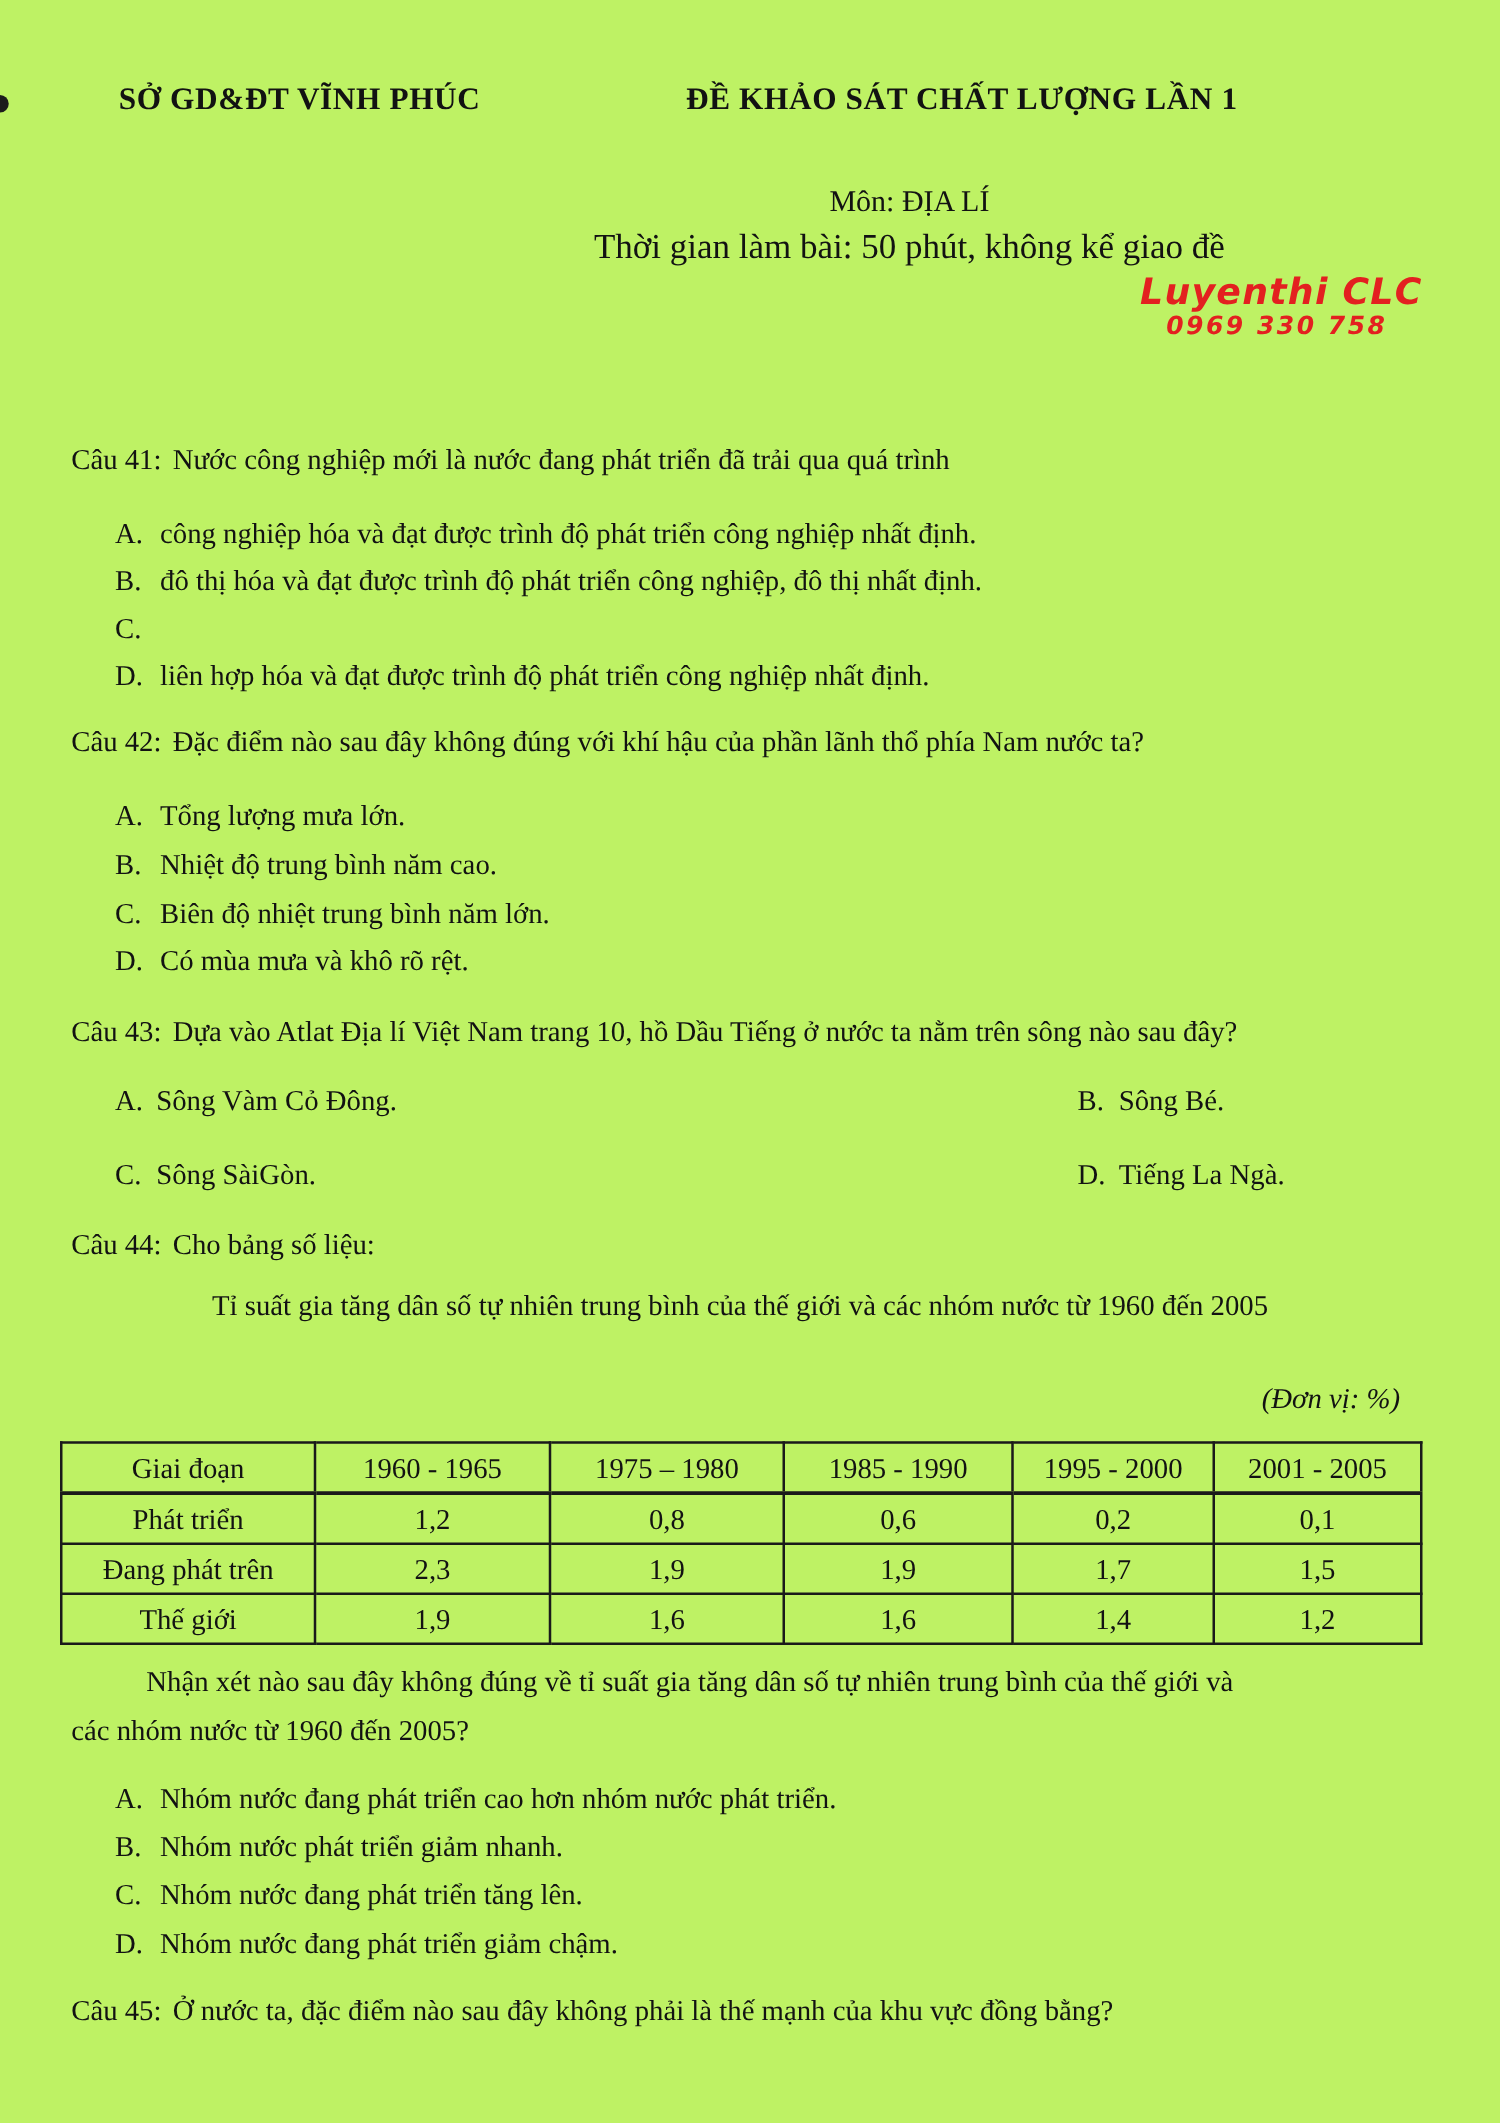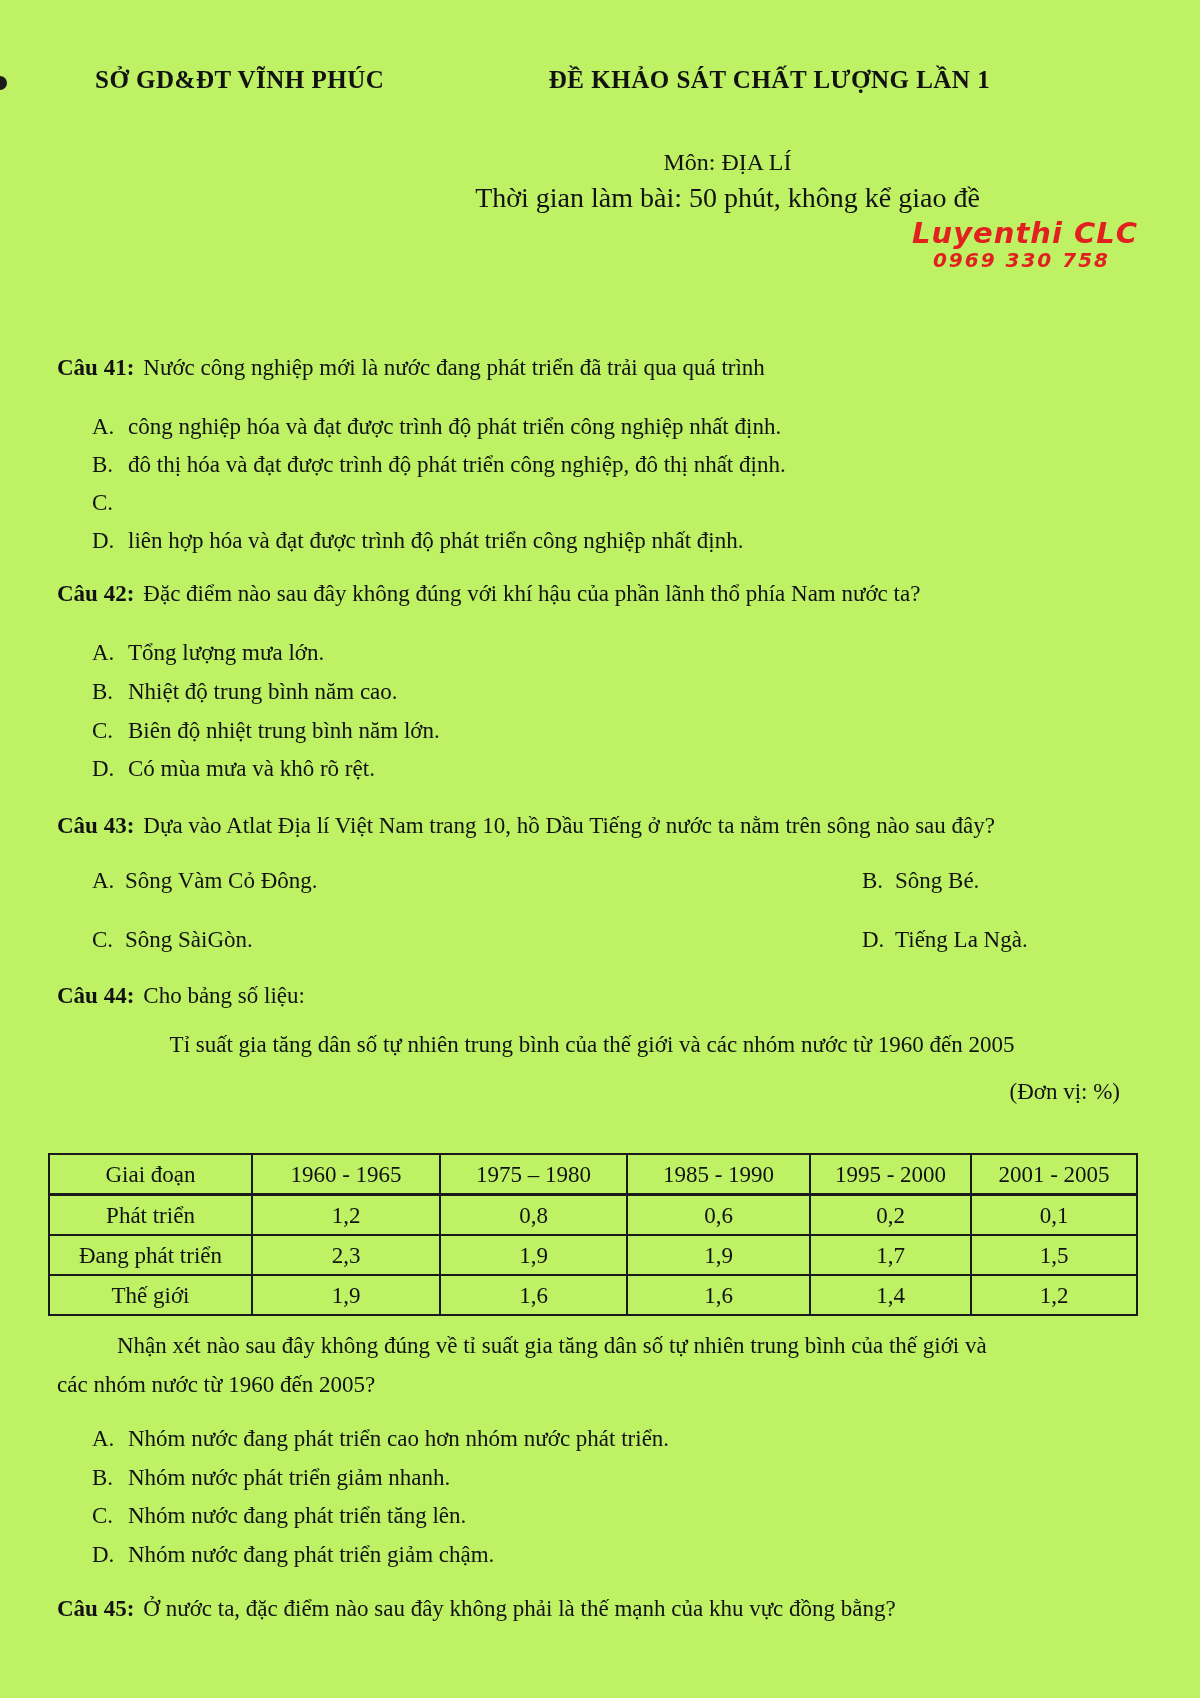--- a/index.html
+++ b/index.html
@@ -25,31 +25,31 @@
   .logo { right:62px; top:218px; text-align:right; color:#e32020;
           font-family:"DejaVu Sans", sans-serif; font-style:italic; font-weight:bold; }
   .logo-brand { font-size:29px; line-height:31px; letter-spacing:1px; }
   .logo-phone { font-size:20px; line-height:22px; letter-spacing:2px; padding-right:28px; }
 
   .edge-speck { left:0; top:76px; width:7px; height:14px; background:#1c1c1c;
                 border-radius:0 7px 7px 0; }
 
   
   .q { left:57px; width:1090px; }
-  .qlabel { font-weight:bold; margin-right:9px; }
+  .qlabel { font-weight:normal; margin-right:9px; }
   .opt { left:92px; width:1055px; display:flex; }
   .letter { flex:0 0 36px; }
   .letter-sm { flex:0 0 33px; }
   .two-col { left:92px; width:1060px; display:flex; }
   .col-a { flex:0 0 770px; display:flex; }
   .col-b { flex:1; display:flex; }
 
   
   .tbl-caption { left:48px; top:1029px; width:1088px; text-align:center; }
-  .unit-note { right:80px; top:1076px; }
+  .unit-note { right:80px; top:1103px;font-style:italic; }
   .data-table { position:absolute; left:48px; top:1153px; width:1088px;
                 border-collapse:collapse; table-layout:fixed;
                 font-size:23px; }
   .data-table th, .data-table td {
     border:2px solid #1a1a1a; text-align:center; font-weight:normal;
     height:38px; padding:0; }
   .data-table thead th { border-bottom:3px solid #1a1a1a; }
   .data-table { border:2px solid #1a1a1a; }
 
   .note-line1 { left:117px; top:1330px; width:1035px; }
@@ -163,21 +163,21 @@
     <tbody>
       <tr>
         <td>Phát triển</td>
         <td>1,2</td>
         <td>0,8</td>
         <td>0,6</td>
         <td>0,2</td>
         <td>0,1</td>
       </tr>
       <tr>
-        <td>Đang phát triển</td>
+        <td>Đang phát trên</td>
         <td>2,3</td>
         <td>1,9</td>
         <td>1,9</td>
         <td>1,7</td>
         <td>1,5</td>
       </tr>
       <tr>
         <td>Thế giới</td>
         <td>1,9</td>
         <td>1,6</td>

